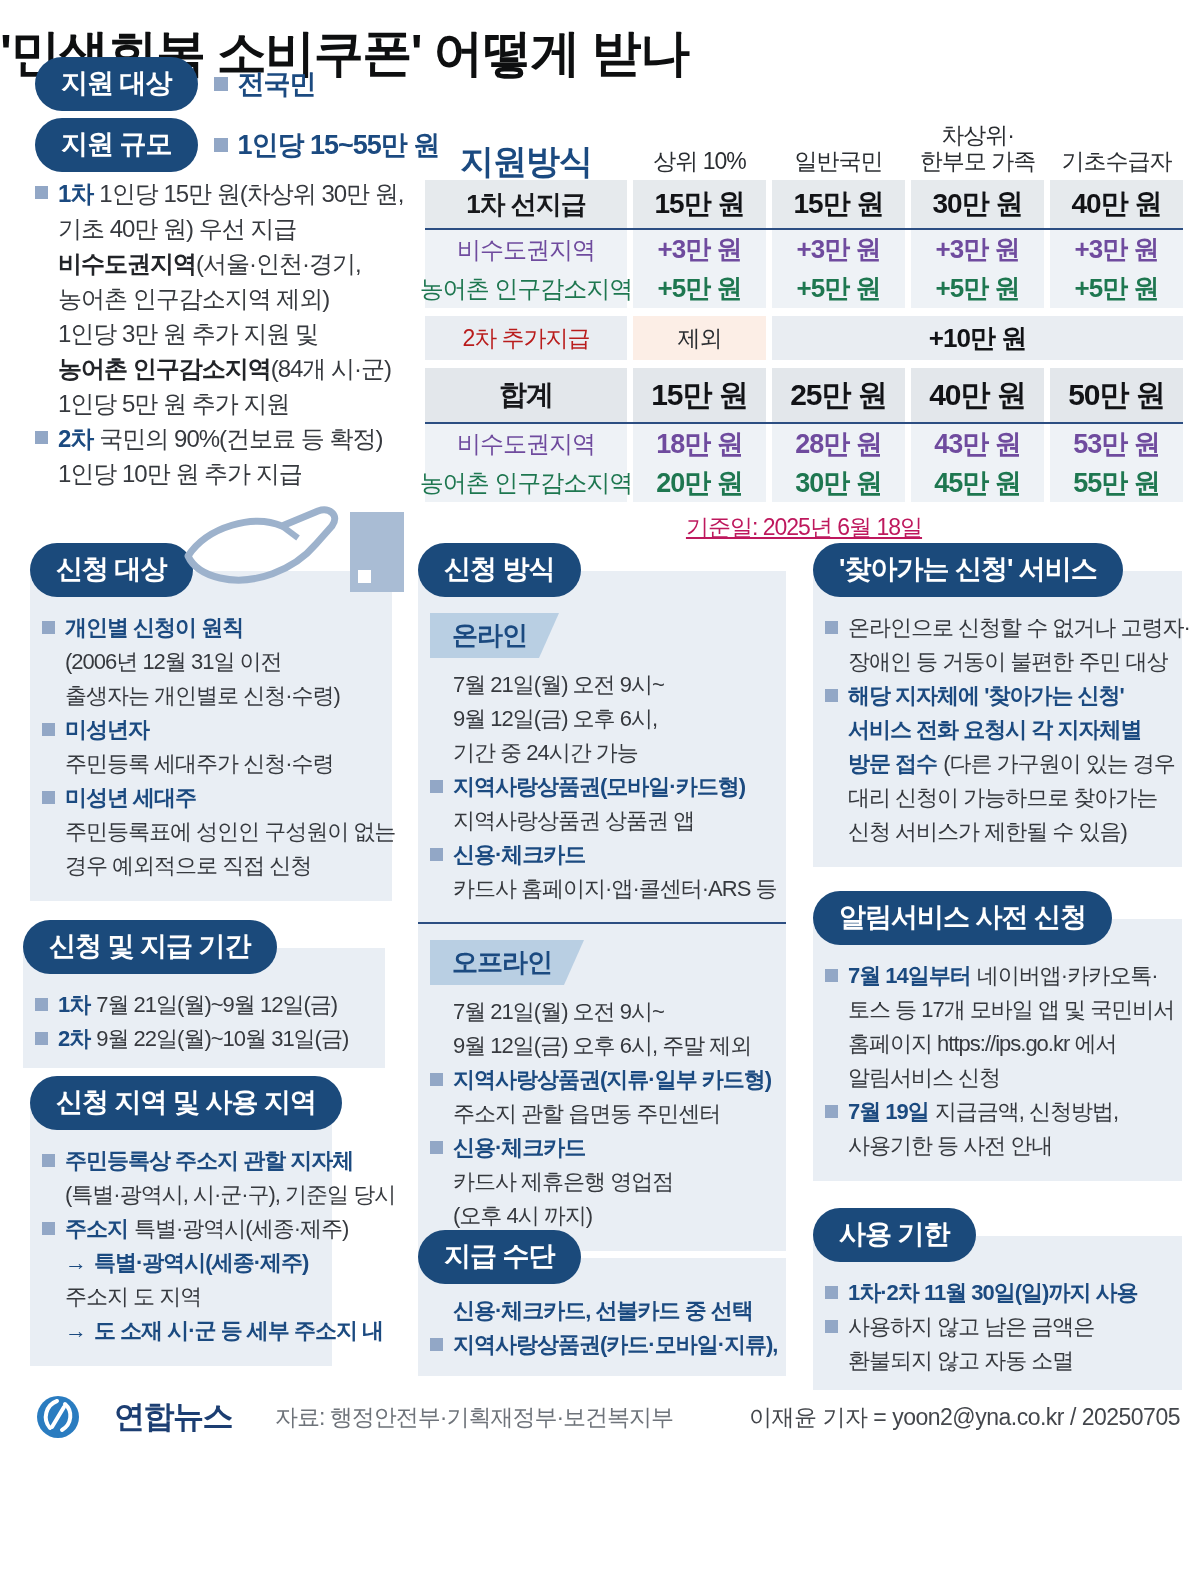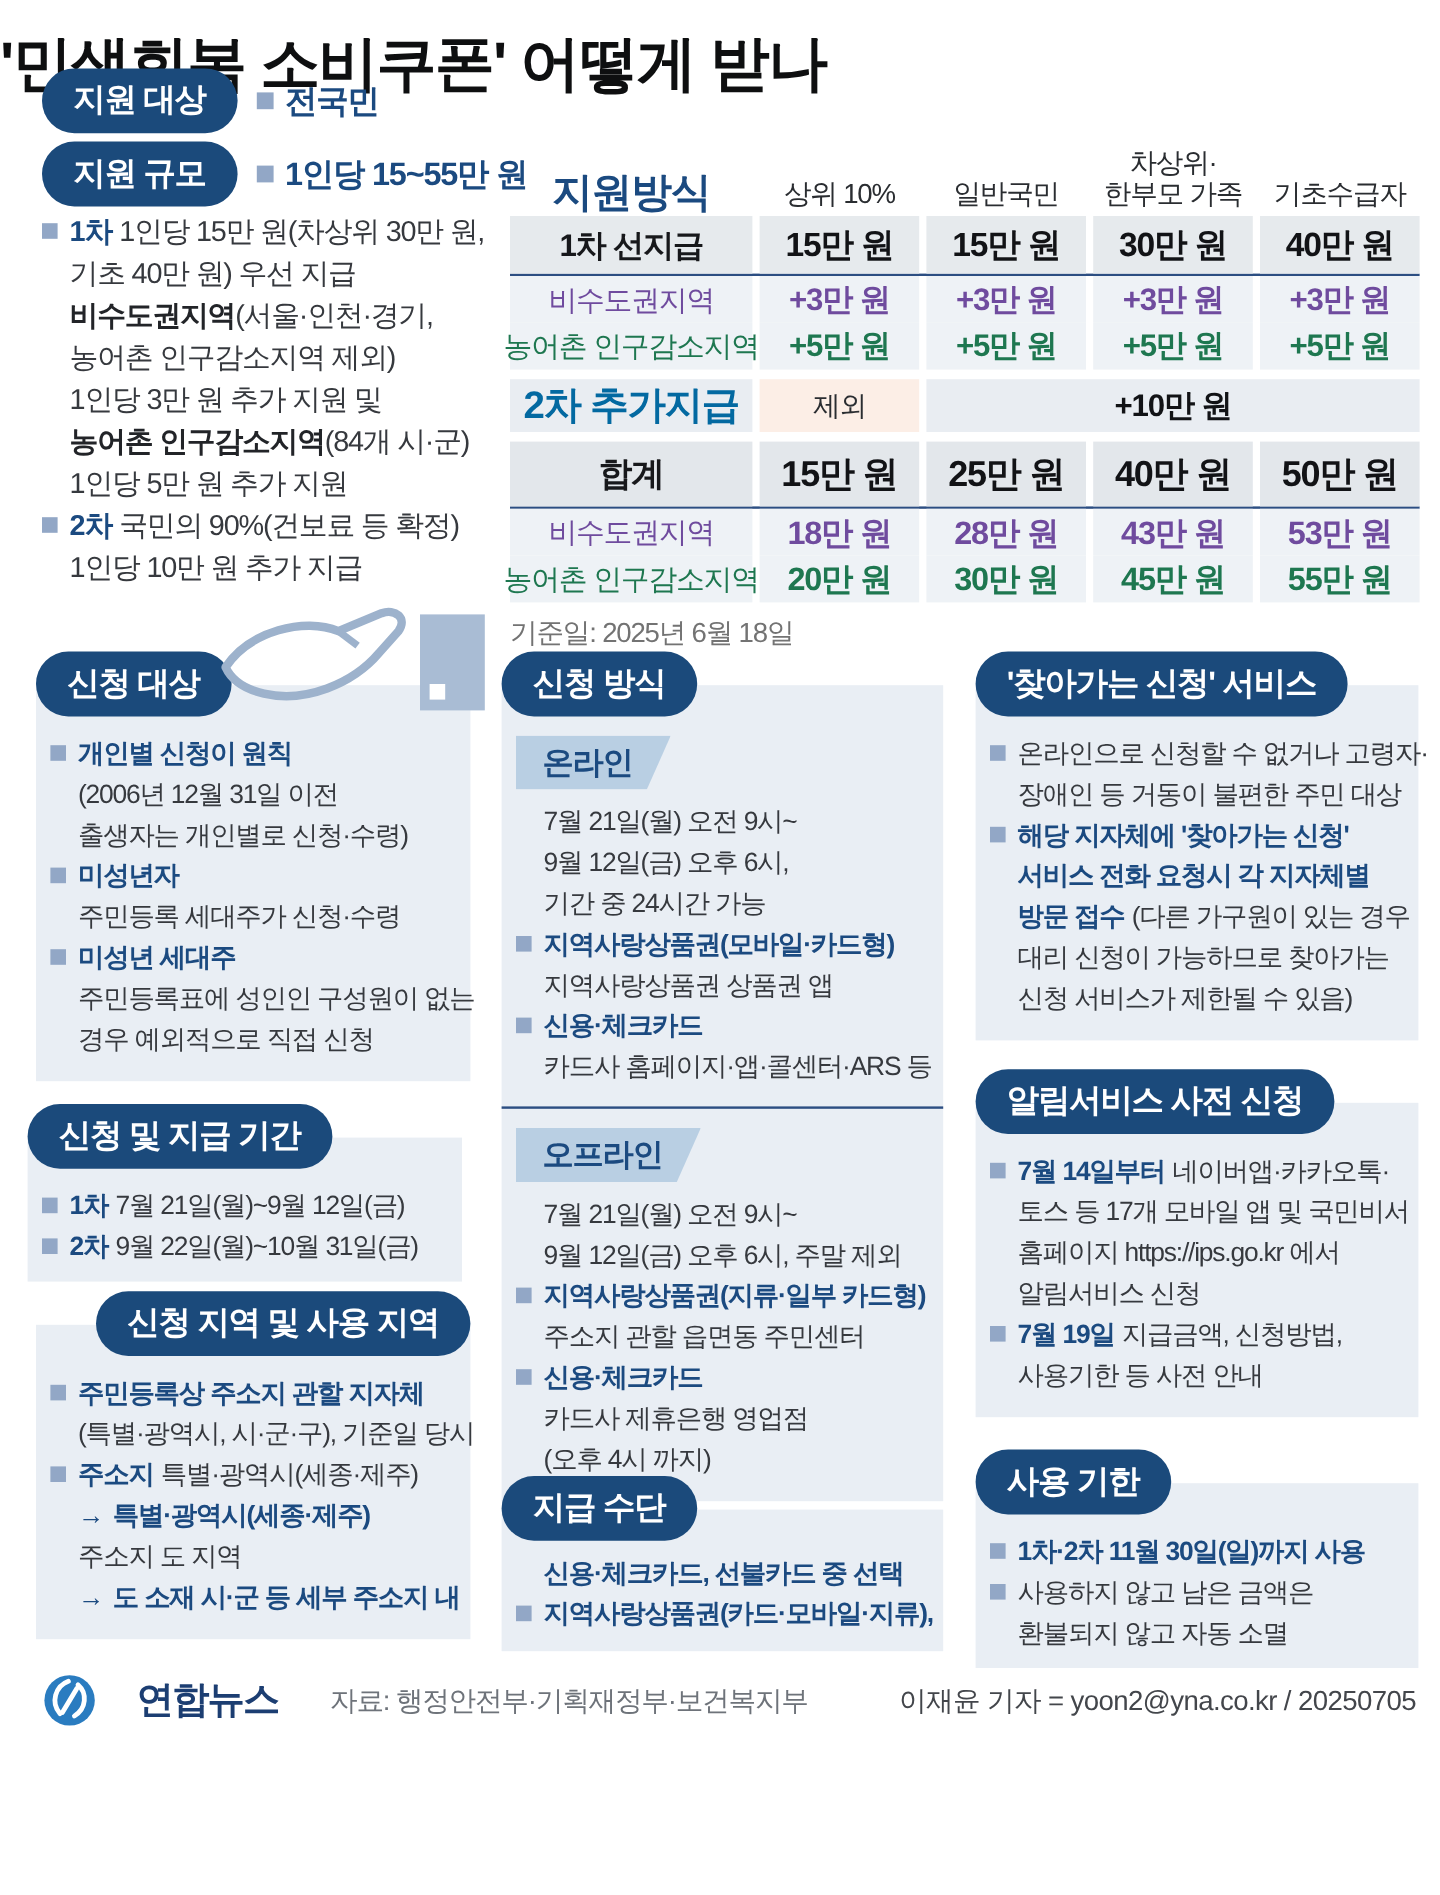--- a/index.html
+++ b/index.html
@@ -38,29 +38,29 @@
   .r1 .lbl{font-size:26px;color:#17181b;}
   .r1 .val{font-size:28px;color:#121316;}
   .tdiv{height:2px;background:#2c4e82;}
   .sub .cell{height:39px;background:#eef2f6;}
   .sub .lbl{font-size:24px;font-weight:500;}
   .sub .val{font-size:26px;font-weight:600;}
   .purple{color:#6f4b9e;}
   .green{color:#1e7750;}
   .r2{margin-top:8px;}
   .r2 .cell{height:44px;}
-  .r2 .lbl{background:#e9edf2;font-size:32px;font-weight:700;color:#0369a1;}
+  .r2 .lbl{background:#e9edf2;font-size:23px;font-weight:400;color:#b91c1c;}
   .r2 .exc{background:#fceee6;font-size:23px;color:#2a2d31;}
   .r2 .add{background:#e9edf2;grid-column:3/6;font-size:26px;font-weight:700;color:#121316;}
   .total{margin-top:8px;}
   .total .cell{height:54px;background:#e3e7eb;font-weight:700;}
   .total .lbl{font-size:28px;color:#17181b;}
   .total .val{font-size:30px;color:#121316;}
   .sub2 .val{font-size:27px;}
-  .note{margin-top:10px;text-align:left;font-size:23px;color:#737373;letter-spacing:-1px;}
+  .note{margin-top:10px;text-align:center;font-size:23px;color:#be185d;letter-spacing:-1px;text-decoration:underline;}
   
   .sec{position:absolute;}
   .panel{position:relative;z-index:1;background:#e9eef4;margin-top:-26px;
          padding:40px 14px 18px 12px;}
   .tab{display:inline-block;margin:2px 0 10px;background:#b9cfe3;color:#1b4a80;font-weight:700;
        font-size:26px;line-height:1;padding:9px 32px 10px 22px;letter-spacing:-1px;
        clip-path:polygon(0 0,100% 0,calc(100% - 20px) 100%,0 100%);}
   .subdivider{height:2px;background:#2c4e82;margin:16px -14px 14px -12px;}
   
   .hand{position:absolute;left:170px;top:498px;z-index:3;}
@@ -244,21 +244,21 @@
           <span class="txt">7월 21일(월)~9월 12일(금)</span>
         </div>
       <div class="line">
           <span class="blt"></span>
           <span class="navy">2차</span>
           <span class="txt">9월 22일(월)~10월 31일(금)</span>
         </div>
     </div>
   </section>
 
-  <section class="sec" style="left:30px;top:1076px;width:362px;text-align:right;">
+  <section class="sec" style="left:30px;top:1076px;width:302px;">
     <div class="pill">신청 지역 및 사용 지역</div>
     <div class="panel">
       <div class="line">
           <span class="blt"></span>
           <span class="navy">주민등록상 주소지 관할 지자체</span>
         </div>
       <div class="line cont">
           <span class="txt">(특별·광역시, 시·군·구), 기준일 당시</span>
         </div>
       <div class="line">

